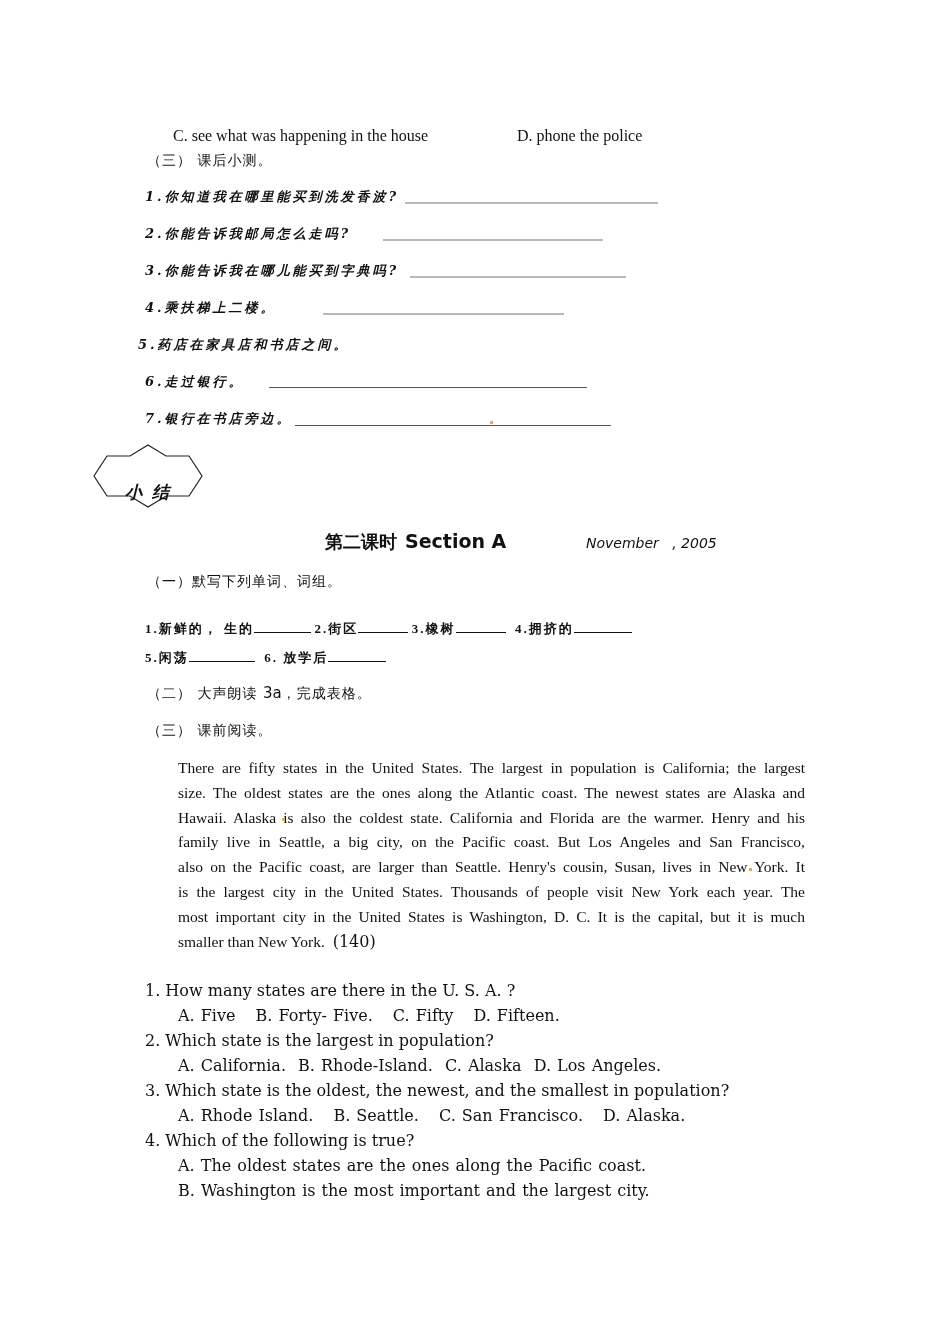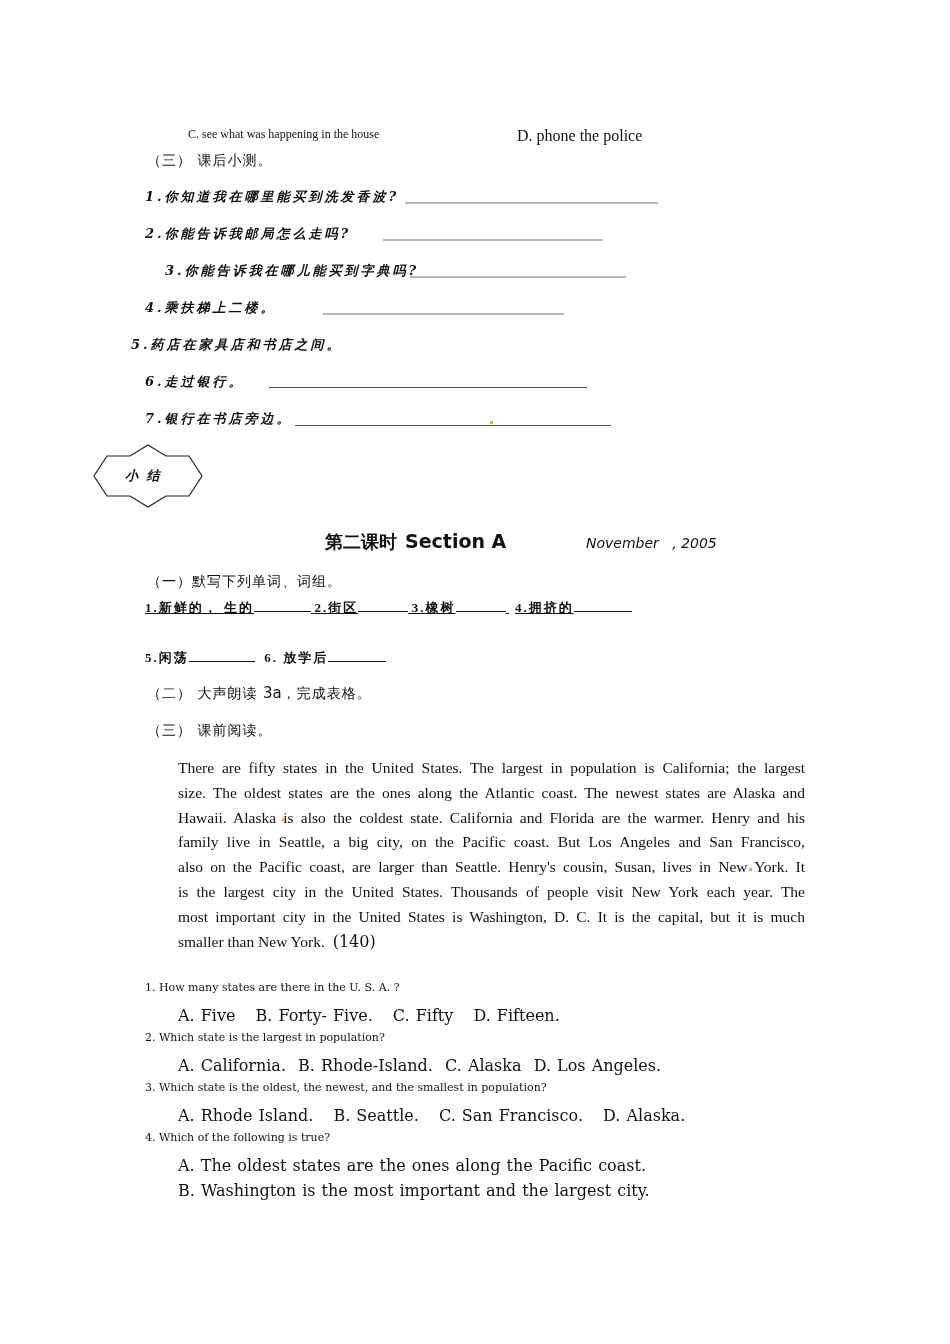--- a/index.html
+++ b/index.html
@@ -8,68 +8,68 @@
     .serif { font-family: "Liberation Serif", "DejaVu Serif", serif; }
     .dserif { font-family: "DejaVu Serif", "Liberation Serif", serif; margin-top: 8px; }
     .sans { font-family: "DejaVu Sans", "Liberation Sans", sans-serif; }
     .cjk { font-family: "DejaVu Serif", serif; }
     .brush { font-family: "DejaVu Serif", serif; font-style: italic; font-weight: bold; font-size: 13px; letter-spacing: 3px; }
     .line-gray { position: absolute; height: 0; border-top: 2px solid #b8b8b8; }
     .line-dark { position: absolute; height: 0; border-top: 1px solid #555; }
     .blank { display: inline-block; border-bottom: 1px solid #111; height: 14px; vertical-align: baseline; }
     .dot { position: absolute; width: 3px; height: 3px; background: #e0b050; }
     .para { position: absolute; left: 178px; width: 627px; font-family: "Liberation Serif", serif; font-size: 15.5px; line-height: 24.8px; text-align: justify; text-align-last: left; }
-    .q { position: absolute; left: 145px; font-family: "DejaVu Serif", serif; font-size: 11px; white-space: nowrap; }
+    .q { position: absolute; left: 145px; font-family: "DejaVu Serif", serif; font-size: 16px; white-space: nowrap; }
     .opt { position: absolute; left: 178px; font-family: "DejaVu Serif", serif; font-size: 16px; white-space: nowrap; word-spacing: 1px; text-align: right; }
   </style>
 </head>
 <body>
 
-<div class="abs serif" style="left:188px; top:127px; font-size:12px;">C. see what was happening in the house</div>
+<div class="abs serif" style="left:173px; top:127px; font-size:16px;">C. see what was happening in the house</div>
 <div class="abs serif" style="left:517px; top:127px; font-size:16px;">D. phone the police</div>
 
 <div class="abs cjk" style="left:147px; top:152px; font-size:14px; letter-spacing:1px;">（三） 课后小测。</div>
 
 <div class="abs brush" style="left:145px; top:188px;">1.你知道我在哪里能买到洗发香波?</div>
 <div class="line-gray" style="left:405px; top:202px; width:253px;"></div>
 
 <div class="abs brush" style="left:145px; top:225px;">2.你能告诉我邮局怎么走吗?</div>
 <div class="line-gray" style="left:383px; top:239px; width:220px;"></div>
 
-<div class="abs brush" style="left:145px; top:262px;margin-left:20px;">3.你能告诉我在哪儿能买到字典吗?</div>
+<div class="abs brush" style="left:145px; top:262px;">3.你能告诉我在哪儿能买到字典吗?</div>
 <div class="line-gray" style="left:410px; top:276px; width:216px;"></div>
 
 <div class="abs brush" style="left:145px; top:299px;">4.乘扶梯上二楼。</div>
 <div class="line-gray" style="left:323px; top:313px; width:241px;"></div>
 
-<div class="abs brush" style="left:131px; top:336px;text-align:center;">5.药店在家具店和书店之间。</div>
+<div class="abs brush" style="left:138px; top:336px;text-align:center;">5.药店在家具店和书店之间。</div>
 
 <div class="abs brush" style="left:145px; top:373px;">6.走过银行。</div>
 <div class="line-dark" style="left:269px; top:387px; width:318px;"></div>
 
 <div class="abs brush" style="left:145px; top:410px;">7.银行在书店旁边。</div>
 <div class="line-dark" style="left:295px; top:425px; width:316px;"></div>
 <div class="dot" style="left:490px; top:421px;"></div>
 
 <div class="abs" style="left:92px; top:443px; width:112px; height:66px;">
   <svg width="112" height="66" viewBox="0 0 112 66">
     <polygon points="56,2 74,13 97,13 110,33 97,53 74,53 56,64 38,53 15,53 2,33 15,13 38,13" fill="#ffffff" stroke="#222" stroke-width="1.2"></polygon>
   </svg>
-  <div class="abs brush" style="left:33px; top:24px; font-size:13px; letter-spacing:2px;">小 结</div>
+  <div class="abs brush" style="left:33px; top:38px; font-size:17px; letter-spacing:2px;">小 结</div>
 </div>
 
 <div class="abs" style="left:325px; top:530px;">
   <span class="cjk" style="font-size:18px; font-weight:bold;">第二课时</span>
   <span class="sans" style="font-size:19px; font-weight:bold; margin-left:4px;">Section A</span>
 </div>
 <div class="abs sans" style="left:586px; top:535px; font-size:14px; font-style:italic; white-space:pre;">November   , 2005</div>
 
 <div class="abs cjk" style="left:147px; top:573px; font-size:14px; letter-spacing:1px;">（一）默写下列单词、词组。</div>
 
-<div class="abs" style="left:145px; top:597px; font-size:14px;text-decoration:underline;">
+<div class="abs" style="left:145px; top:618px; font-size:14px;">
   <span class="brush" style="font-style:normal; letter-spacing:2px; font-family:'Liberation Serif',serif;">1.新鲜的， 生的</span><span class="blank" style="width:57px;"></span>
   <span class="brush" style="font-style:normal; letter-spacing:2px; font-family:'Liberation Serif',serif;">2.街区</span><span class="blank" style="width:50px;"></span>
   <span class="brush" style="font-style:normal; letter-spacing:2px; font-family:'Liberation Serif',serif;">3.橡树</span><span class="blank" style="width:50px;"></span>
   <span class="brush" style="font-style:normal; letter-spacing:2px; font-family:'Liberation Serif',serif; margin-left:6px;">4.拥挤的</span><span class="blank" style="width:58px;"></span>
 </div>
 
 <div class="abs" style="left:145px; top:647px; font-size:14px;">
   <span class="brush" style="font-style:normal; letter-spacing:2px; font-family:'Liberation Serif',serif;">5.闲荡</span><span class="blank" style="width:66px;"></span>
   <span class="brush" style="font-style:normal; letter-spacing:2px; font-family:'Liberation Serif',serif; margin-left:6px;">6. 放学后</span><span class="blank" style="width:58px;"></span>
 </div>

